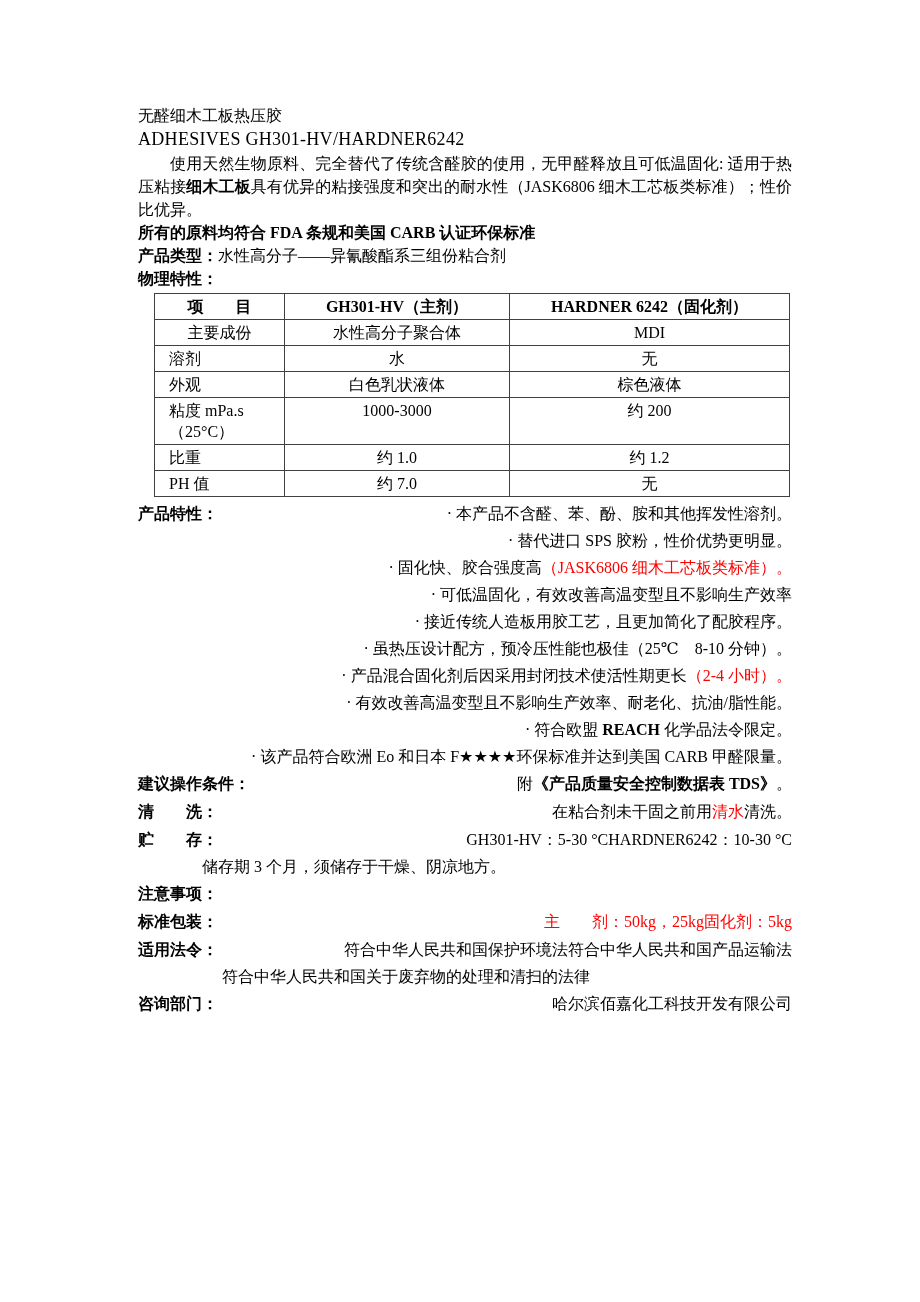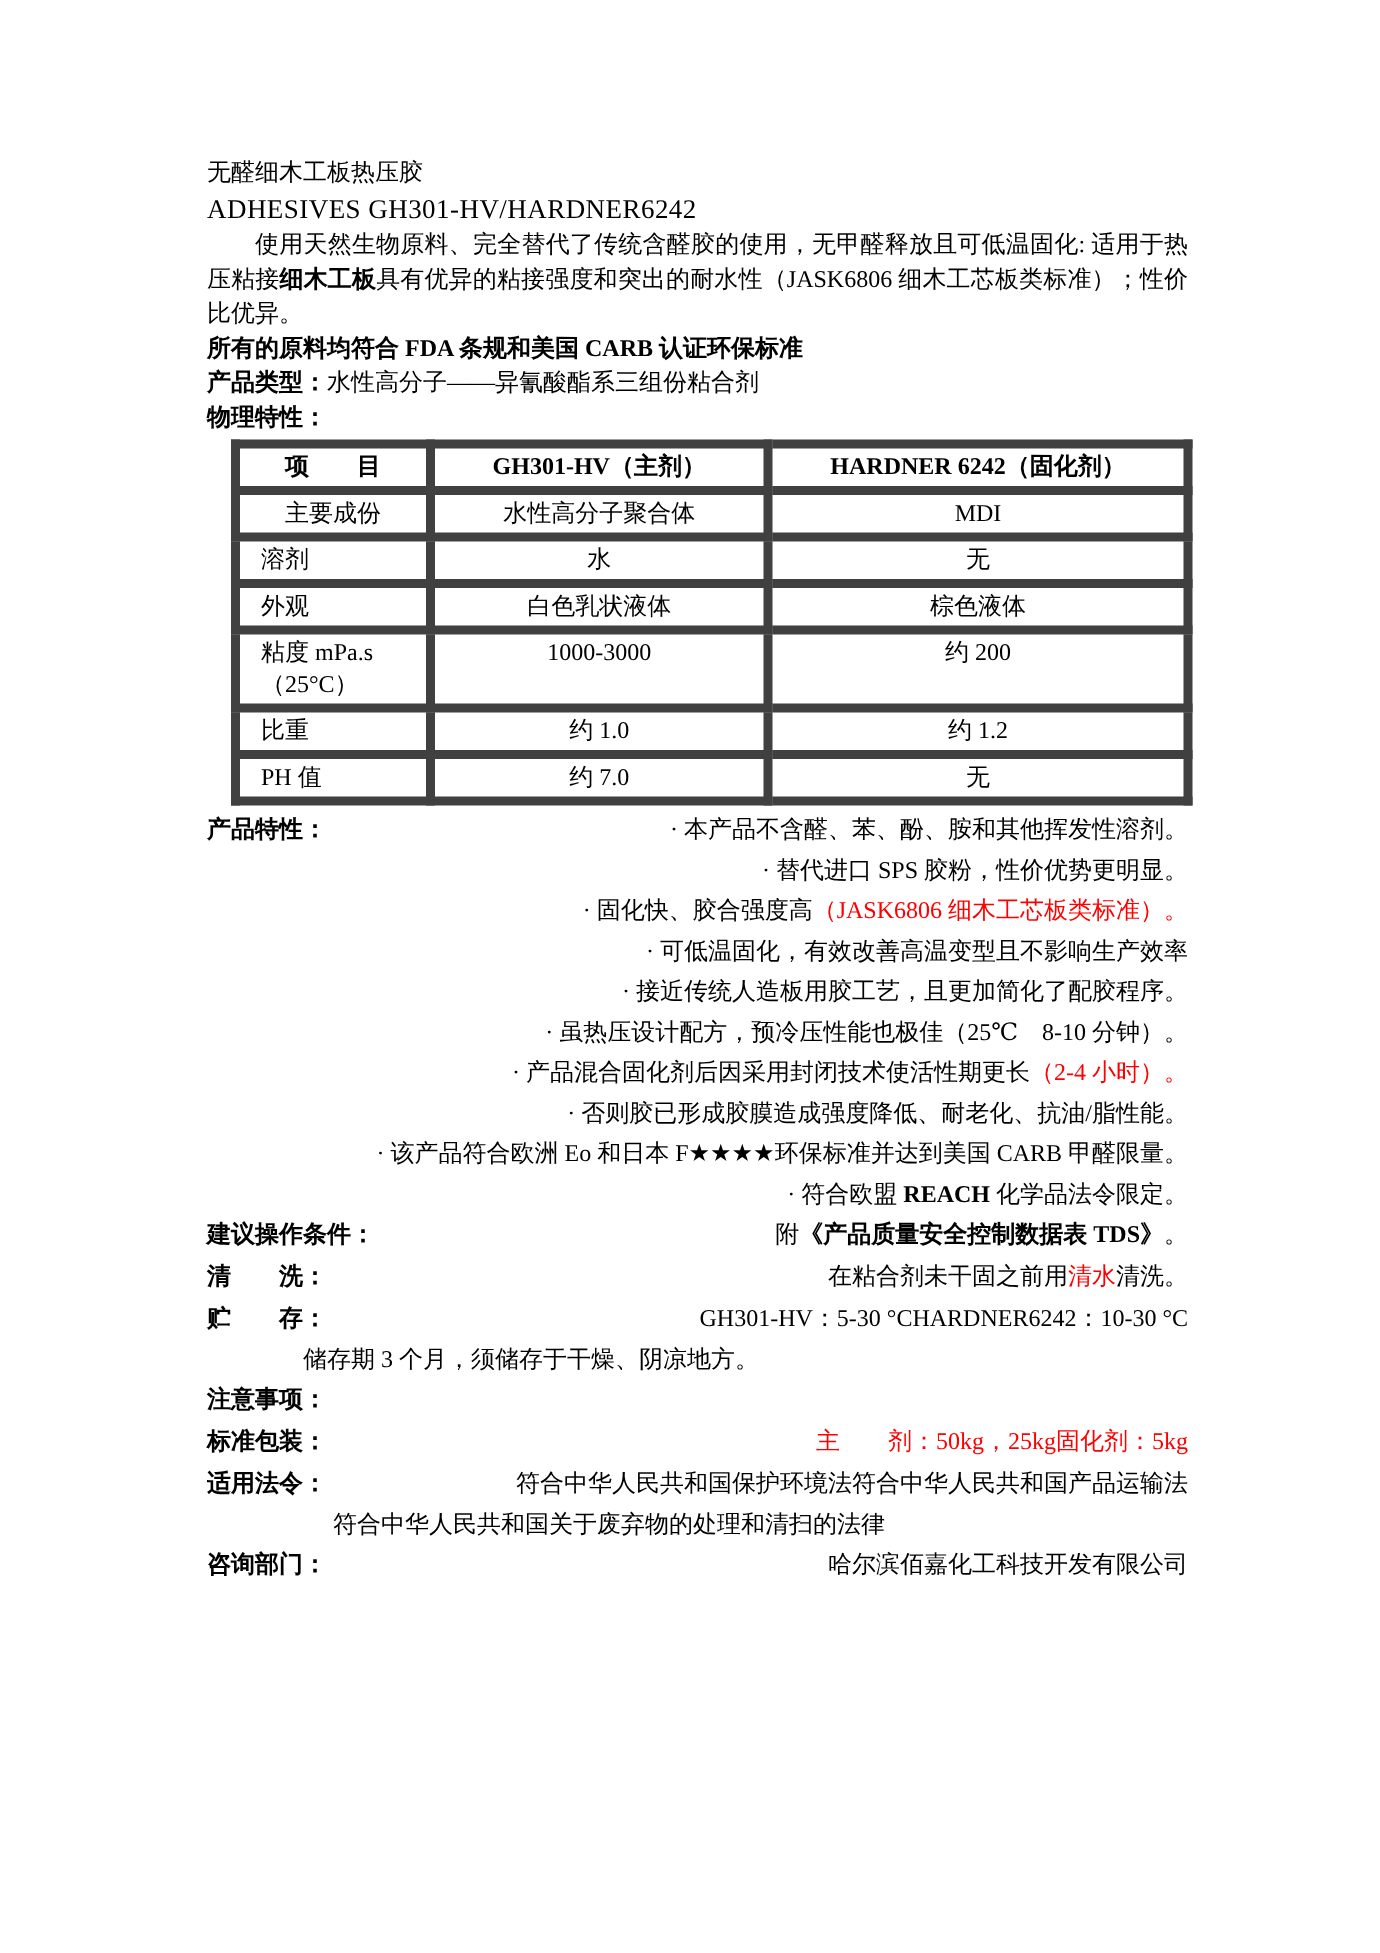--- a/index.html
+++ b/index.html
@@ -13,21 +13,21 @@
   .doc-subtitle{font-size:18px;line-height:25px;letter-spacing:.3px;}
   .intro{line-height:23px;text-align:justify;text-indent:2em;margin:0;}
   .line{line-height:23px;}
   .bold{font-weight:bold;}
   .red{color:#ff0000;}
   .row{display:flex;line-height:28px;align-items:flex-start;text-align:right;}
   .row .lbl{font-weight:bold;flex:none;}
   .row .content{flex:1;}
   table{border-collapse:collapse;table-layout:fixed;width:635px;margin:3px 0 3px 16px;}
   col.c0{width:130px;} col.c1{width:225px;} col.c2{width:280px;}
-  th,td{border:6px solid #404040;padding:2px 4px;line-height:21px;text-align:center;vertical-align:top;font-size:16px;}
+  th,td{border:1px solid #404040;padding:2px 4px;line-height:21px;text-align:center;vertical-align:top;font-size:16px;}
   thead th{font-weight:bold;height:21px;}
   tr.ll td:first-child{text-align:left;padding-left:14px;margin-top:34px;}
   .bullets{flex:1;}
   .bullet{line-height:27px;}
   .bullet::before{content:"· ";}
   .bullet + .bullet{margin-left:18px;}
   .w176{display:inline-block;width:176px;}
   .w268{display:inline-block;width:268px;}
   .w278{display:inline-block;width:278px;}
   .indent44{margin-left:64px;line-height:26px;}
@@ -100,23 +100,23 @@
   <div class="row">
     <span class="lbl">产品特性：</span>
     <div class="bullets">
       <div class="bullet"><span>本产品不含醛、苯、酚、胺和其他挥发性溶剂。</span><b></b><span></span><span class="red"></span></div>
       <div class="bullet"><span>替代进口 SPS 胶粉，性价优势更明显。</span><b></b><span></span><span class="red"></span></div>
       <div class="bullet"><span>固化快、胶合强度高</span><b></b><span></span><span class="red">（JASK6806 细木工芯板类标准）。</span></div>
       <div class="bullet"><span>可低温固化，有效改善高温变型且不影响生产效率</span><b></b><span></span><span class="red"></span></div>
       <div class="bullet"><span>接近传统人造板用胶工艺，且更加简化了配胶程序。</span><b></b><span></span><span class="red"></span></div>
       <div class="bullet"><span>虽热压设计配方，预冷压性能也极佳（25℃　8-10 分钟）。</span><b></b><span></span><span class="red"></span></div>
       <div class="bullet"><span>产品混合固化剂后因采用封闭技术使活性期更长</span><b></b><span></span><span class="red">（2-4 小时）。</span></div>
-      <div class="bullet"><span>否则胶已形成胶膜造成强度降低、耐老化、抗油/脂性能。</span><b></b><span></span><span class="red"></span></div>
+      <div class="bullet"><span>有效改善高温变型且不影响生产效率、耐老化、抗油/脂性能。</span><b></b><span></span><span class="red"></span></div>
+      <div class="bullet"><span>符合欧盟 </span><b>REACH</b><span> 化学品法令限定。</span><span class="red"></span></div>
       <div class="bullet"><span>该产品符合欧洲 Eo 和日本 F★★★★环保标准并达到美国 CARB 甲醛限量。</span><b></b><span></span><span class="red"></span></div>
-      <div class="bullet"><span>符合欧盟 </span><b>REACH</b><span> 化学品法令限定。</span><span class="red"></span></div>
     </div>
   </div>
 
   <div class="row">
     <span class="lbl">建议操作条件：</span>
     <div class="content"><span>附</span><b>《产品质量安全控制数据表 TDS》</b><span>。</span></div>
   </div>
 
   <div class="row">
     <span class="lbl">清　　洗：</span>

